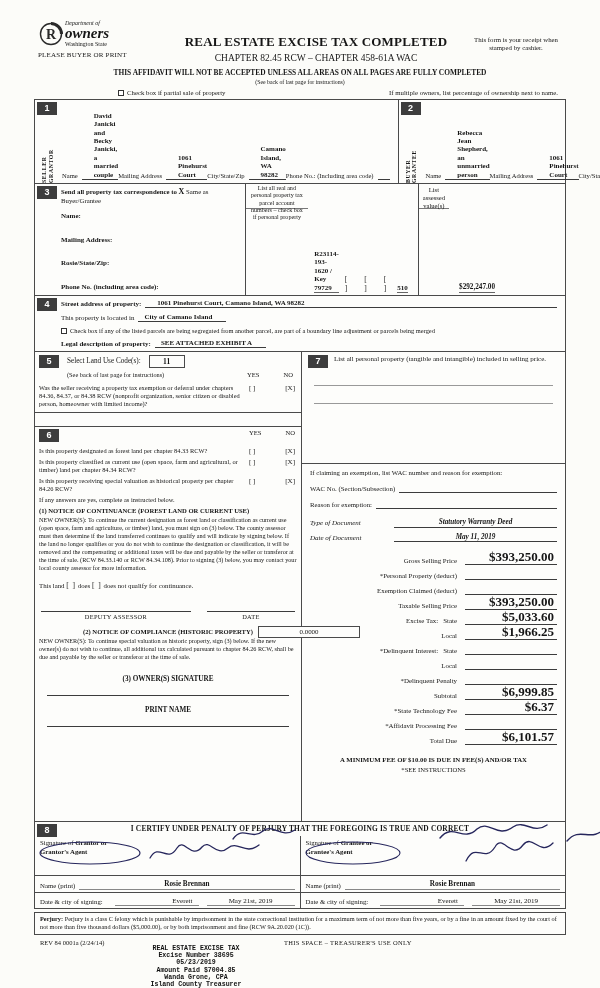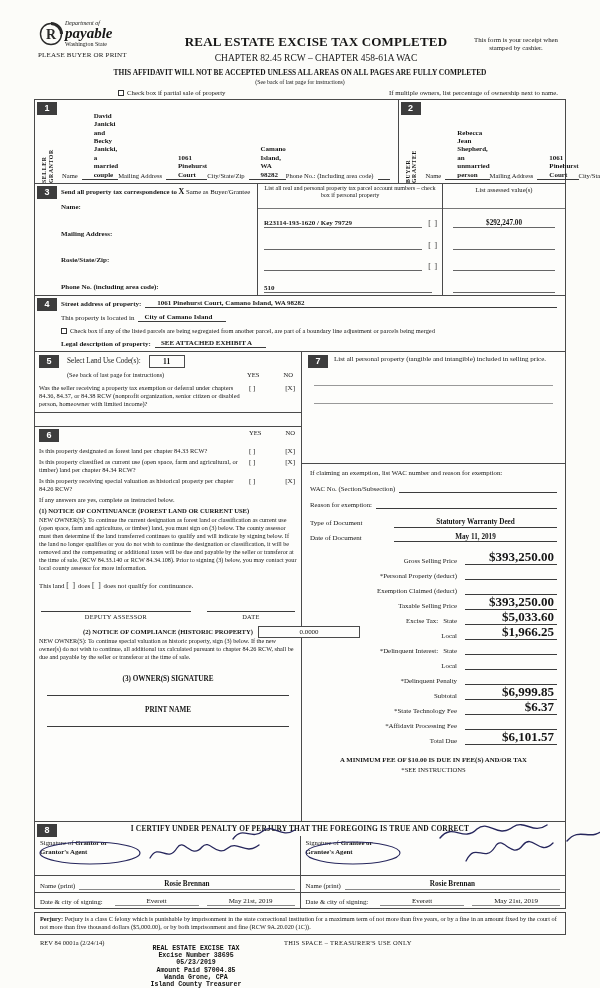--- a/index.html
+++ b/index.html
@@ -47,26 +47,26 @@
   .flabel { font-size:6.6px; margin-right:4px; white-space:nowrap; }
   .fline { flex:1; border-bottom:1px solid #3c3c3c; font-weight:bold; font-size:7px; padding-left:12px; min-height:9px; }
 
   
   .sec3 { display:flex; border-bottom:1px solid #4a4a4a; height:112px; }
   .s3l { width:222px; position:relative; padding:3px 4px 4px 26px; display:flex; flex-direction:column; }
   .absnum { position:absolute; left:2px; top:2px; }
   .send-line { font-size:6.8px; line-height:1.3; }
   .xmark { font-weight:bold; font-size:8px; }
   .s3-labels { flex:1; display:flex; flex-direction:column; justify-content:space-between; margin-top:6px; font-weight:bold; font-size:7px; }
-  .s3m { width:186px; border-left:1px solid #4a4a4a; border-right:1px solid #4a4a4a; display:flex; flex-direction:column; }
+  .s3m { width:186px; border-left:1px solid #4a4a4a; border-right:1px solid #4a4a4a; display:flex; flex-direction:row; }
   .s3m-head { font-size:6.1px; text-align:center; padding:1px 5px; line-height:1.2; border-bottom:1px solid #777; height:25px; }
   .s3-row { flex:1; display:flex; align-items:flex-end; padding:0 4px 2px 6px; }
   .parcel-val { flex:1; font-weight:bold; font-size:7px; border-bottom:1px solid #666; margin-right:6px; min-height:9px; }
   .bracket { font-size:7.5px; letter-spacing:1px; }
-  .s3r { flex:1; display:flex; flex-direction:column; }
+  .s3r { flex:1; display:flex; flex-direction:row; }
   .s3r-head { font-size:6.6px; text-align:center; padding:2px 4px; border-bottom:1px solid #777; height:25px; }
   .s3r-row { flex:1; display:flex; align-items:flex-end; padding:0 10px 2px; }
   .assessed-val { flex:1; text-align:center; font-weight:bold; font-size:7.2px; border-bottom:1px solid #666; min-height:9px; }
 
   
   .sec4 { position:relative; border-bottom:1px solid #4a4a4a; height:56px; padding:3px 8px 3px 26px;
     display:flex; flex-direction:column; justify-content:space-between; }
   .s4row { display:flex; align-items:flex-end; }
   .lbl { white-space:nowrap; margin-right:4px; }
   .uval { border-bottom:1px solid #3c3c3c; padding:0 14px 0 6px; }
@@ -108,21 +108,21 @@
   .sec7-text { flex:1; font-size:7px; line-height:1.3; margin-left:6px; }
   .blankline { border-bottom:1px solid #999; height:18px; margin:0 6px; }
 
   .exemption { padding:5px 8px 2px; }
   .exm-text { font-size:6.8px; }
   .exm-row { display:flex; align-items:flex-end; margin-top:7px; }
   .exm-label { font-size:6.8px; white-space:nowrap; }
   .exm-line { flex:1; border-bottom:1px solid #3c3c3c; height:9px; margin-left:4px; }
 
   .docrows { padding:7px 8px 0; }
-  .doc-row { display:flex; align-items:flex-end; margin-bottom:5px; }
+  .doc-row { display:flex; align-items:flex-end; margin-bottom:5px;font-style:italic; }
   .doc-label { font-size:7px; width:84px; flex:0 0 auto; }
   .doc-value { flex:1; text-align:center; font-weight:bold; font-size:7.2px; border-bottom:1px solid #3c3c3c; min-height:9px; }
 
   .finrows { padding:3px 8px 0 0; }
   .fin-row { position:relative; display:flex; justify-content:flex-end; align-items:flex-end; height:15px; }
   .fin-label { font-size:6.9px; }
   .fin-value { width:92px; margin-left:8px; border-bottom:1px solid #3c3c3c; text-align:right;
     font-weight:bold; font-size:13px; padding-right:3px; min-height:9px; flex:0 0 auto; }
   .rate-box { position:absolute; left:-44px; bottom:2px; width:102px; border:1px solid #4a4a4a;
     text-align:center; font-size:6.9px; background:#fdfdfb; padding:1px 0; }
@@ -135,21 +135,21 @@
   .sig-cols { flex:1; display:flex; margin-top:2px; }
   .sig-col { flex:1; display:flex; flex-direction:column; }
   .sig-col.left { border-right:1px solid #4a4a4a; }
   .sig-area { flex:1; position:relative; padding:2px 5px; font-size:6.8px; }
   .sig-label { width:95px; line-height:1.35; }
   .nrow { display:flex; align-items:flex-end; border-top:1px solid #4a4a4a; height:17px; padding:1px 5px 2px; }
   .nlabel { font-size:6.8px; white-space:nowrap; margin-right:4px; }
   .nvalue { flex:1; text-align:center; font-weight:bold; font-size:7.2px; border-bottom:1px solid #888; }
   .drow { display:flex; align-items:flex-end; border-top:1px solid #4a4a4a; height:16px; padding:1px 5px 2px; gap:8px; }
   .dval { font-size:7px; border-bottom:1px solid #888; padding:0 6px; }
-  .dval.c { flex:1; text-align:center; }
+  .dval.c { flex:1; text-align:right; }
   .dval.d { width:88px; text-align:center; flex:0 0 auto; }
   .ink { position:absolute; overflow:visible; pointer-events:none; }
   .ink-fill { left:0; top:0; width:100%; height:100%; }
   .ink-certify { left:180px; top:-1px; width:400px; height:24px; }
 
   
   .perjury { margin:3px 34px 0; border:1px solid #4a4a4a; padding:2px 5px; font-size:6.3px; line-height:1.35; background:#fdfdfb; }
   .footer { position:relative; margin:3px 34px 0; height:46px; font-size:6.5px; }
   .rev { position:absolute; left:6px; top:1px; }
   .space-note { position:absolute; left:250px; top:1px; letter-spacing:.3px; }
@@ -164,21 +164,21 @@
   <div class="hdr">
     <div class="logo-block">
       <div class="logo-row">
         <svg width="26" height="26" viewBox="0 0 26 26">
           <circle cx="13" cy="13" r="10.5" fill="none" stroke="#2a2a2a" stroke-width="1.4"></circle>
           <path d="M13 2.5 A10.5 10.5 0 0 1 23.5 13" fill="none" stroke="#2a2a2a" stroke-width="3"></path>
           <text x="13" y="18" text-anchor="middle" font-size="14" font-weight="bold" fill="#2a2a2a">R</text>
         </svg>
         <div class="logo-text">
           <span class="dept">Department of</span>
-          <span class="rev-name">payable</span>
+          <span class="rev-name">owners</span>
           <span class="state">Washington State</span>
         </div>
       </div>
       <div class="type-print">PLEASE BUYER OR PRINT</div>
     </div>
     <div class="title-block">
       <div class="title">REAL ESTATE EXCISE TAX COMPLETED</div>
       <div class="chapter">CHAPTER 82.45 RCW – CHAPTER 458-61A WAC</div>
     </div>
     <div class="receipt">This form is your receipt when stamped by cashier.</div>

